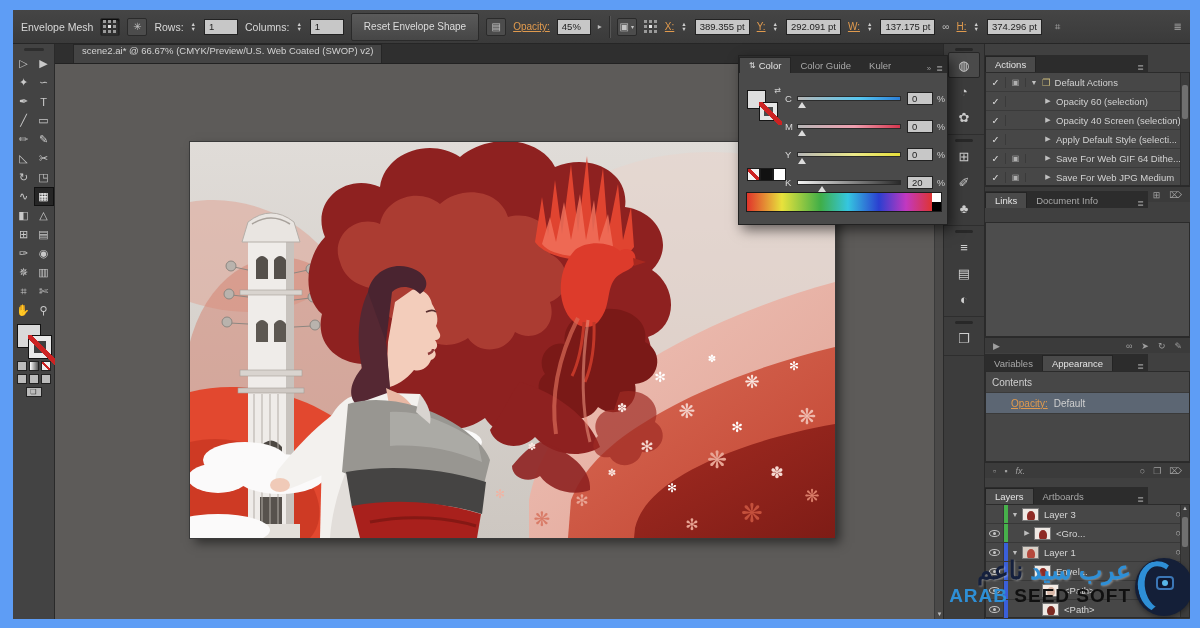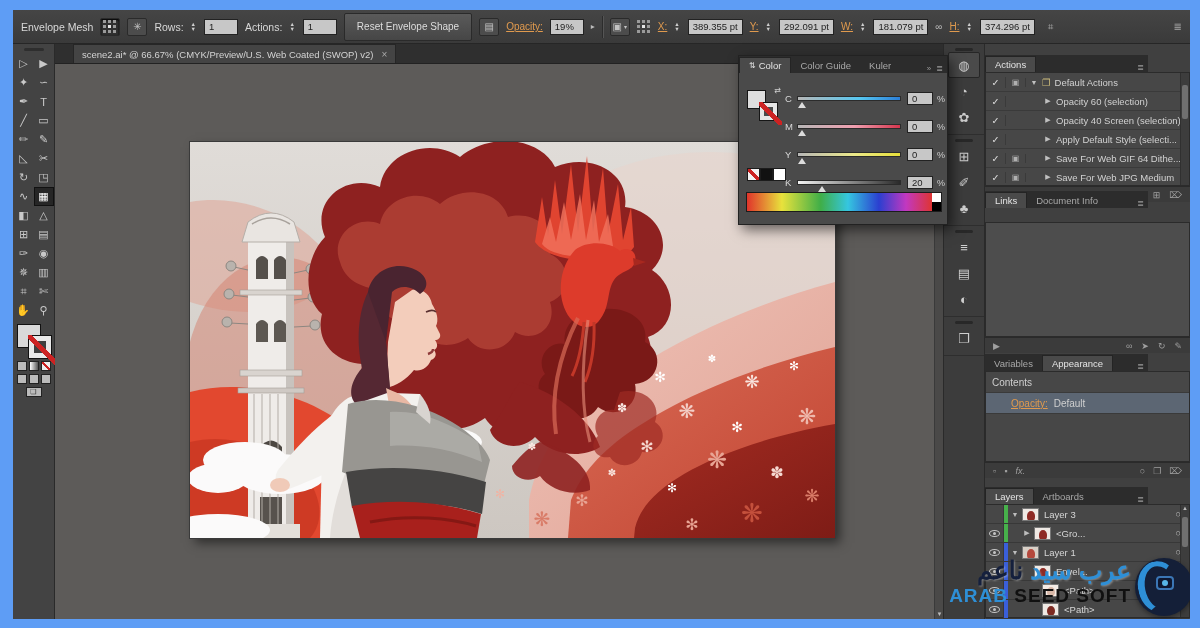--- a/index.html
+++ b/index.html
@@ -34,21 +34,21 @@
   .fillstroke .stroke{position:absolute;right:0;bottom:0;width:22px;height:22px;border:5px solid #e8e8e8;outline:1px solid #111;background:#3f3f3f;}
   .fillstroke .stroke::after{content:"";position:absolute;left:-6px;top:-6px;width:30px;height:30px;background:linear-gradient(45deg,transparent 44%,#c22 44%,#c22 56%,transparent 56%);}
   .minirow{display:flex;justify-content:center;gap:2px;margin-top:3px;}
   .mini{width:10px;height:10px;border:1px solid #222;background:#bbb;position:relative;font-size:7px;color:#333;display:flex;align-items:center;justify-content:center;}
   .mini.none{background:#eee;}
   .mini.none::after{content:"";position:absolute;left:0;top:0;width:100%;height:100%;background:linear-gradient(45deg,transparent 42%,#c22 42%,#c22 58%,transparent 58%);}
   .mini.grad{background:linear-gradient(90deg,#fff,#555);}
 
   
   .tabbar{position:absolute;left:42px;top:34px;width:888px;height:20px;background:#2f2f2f;border-bottom:1px solid #222;display:flex;align-items:flex-end;}
-  .doctab{height:19px;background:#444;border:1px solid #262626;border-bottom:none;color:#d3d3d3;font-size:9.5px;display:flex;align-items:center;gap:8px;padding:0 8px;margin-left:18px;}
+  .doctab{height:19px;background:#444;border:1px solid #262626;border-bottom:none;color:#d3d3d3;font-size:9.5px;display:flex;align-items:center;gap:8px;padding:0 8px;margin-left:18px;flex-direction:column;}
   .doctab .x{color:#aaa;font-size:10px;}
   .canvas{position:absolute;left:42px;top:54px;width:888px;height:555px;background:#5d5b59;overflow:hidden;}
   .artboard{position:absolute;left:135px;top:78px;width:645px;height:396px;background:#dcd8d4;box-shadow:5px 5px 10px rgba(0,0,0,.5);outline:1px solid #3a3a3a;}
   .vsb{position:absolute;right:0;top:0;width:9px;height:555px;background:#4a4948;border-left:1px solid #3a3a3a;}
   .vsb .thumb{position:absolute;left:1px;top:40px;width:7px;height:120px;background:#6a6967;border-radius:3px;}
   .vsb .arr{position:absolute;left:0;width:9px;height:10px;color:#bbb;font-size:6px;text-align:center;line-height:10px;}
 
   
   .dock{position:absolute;left:930px;top:34px;width:42px;height:575px;background:#3c3c3c;border-left:1px solid #2a2a2a;border-right:1px solid #2a2a2a;}
   .dockgrp{border-bottom:1px solid #2e2e2e;padding:2px 0 4px;}
@@ -153,32 +153,32 @@
         </span>
     <span class="iconbtn">
           <span>✳</span>
         </span>
     <span class="lbl">Rows:</span>
     <span class="stp">
           <span>▲</span>
           <span>▼</span>
         </span>
     <span class="fld">1</span>
-    <span class="lbl">Actions:</span>
+    <span class="lbl">Columns:</span>
     <span class="stp">
           <span>▲</span>
           <span>▼</span>
         </span>
     <span class="fld">1</span>
     <span class="btn">Reset Envelope Shape</span>
     <span class="iconbtn">
           <span>▤</span>
         </span>
     <span class="olbl">Opacity:</span>
-    <span class="fld">19%</span>
+    <span class="fld">45%</span>
     <span style="color:#bbb;font-size:8px;">▸</span>
     <span class="sep"></span>
     <span class="iconbtn">
           <span>▣</span>
           <span style="font-size:6px;margin-left:2px;">▾</span>
         </span>
     <span class="refgrid">
           <i></i>
           <i></i>
           <i></i>
@@ -199,21 +199,21 @@
     <span class="stp">
           <span>▲</span>
           <span>▼</span>
         </span>
     <span class="fld">292.091 pt</span>
     <span class="olbl">W:</span>
     <span class="stp">
           <span>▲</span>
           <span>▼</span>
         </span>
-    <span class="fld">181.079 pt</span>
+    <span class="fld">137.175 pt</span>
     <span style="color:#b5b5b5;">∞</span>
     <span class="olbl">H:</span>
     <span class="stp">
           <span>▲</span>
           <span>▼</span>
         </span>
     <span class="fld">374.296 pt</span>
     <span style="color:#b5b5b5;margin-left:6px;">⌗</span>
     <span class="spacer"></span>
     <span style="color:#a8a8a8;">≣</span>

